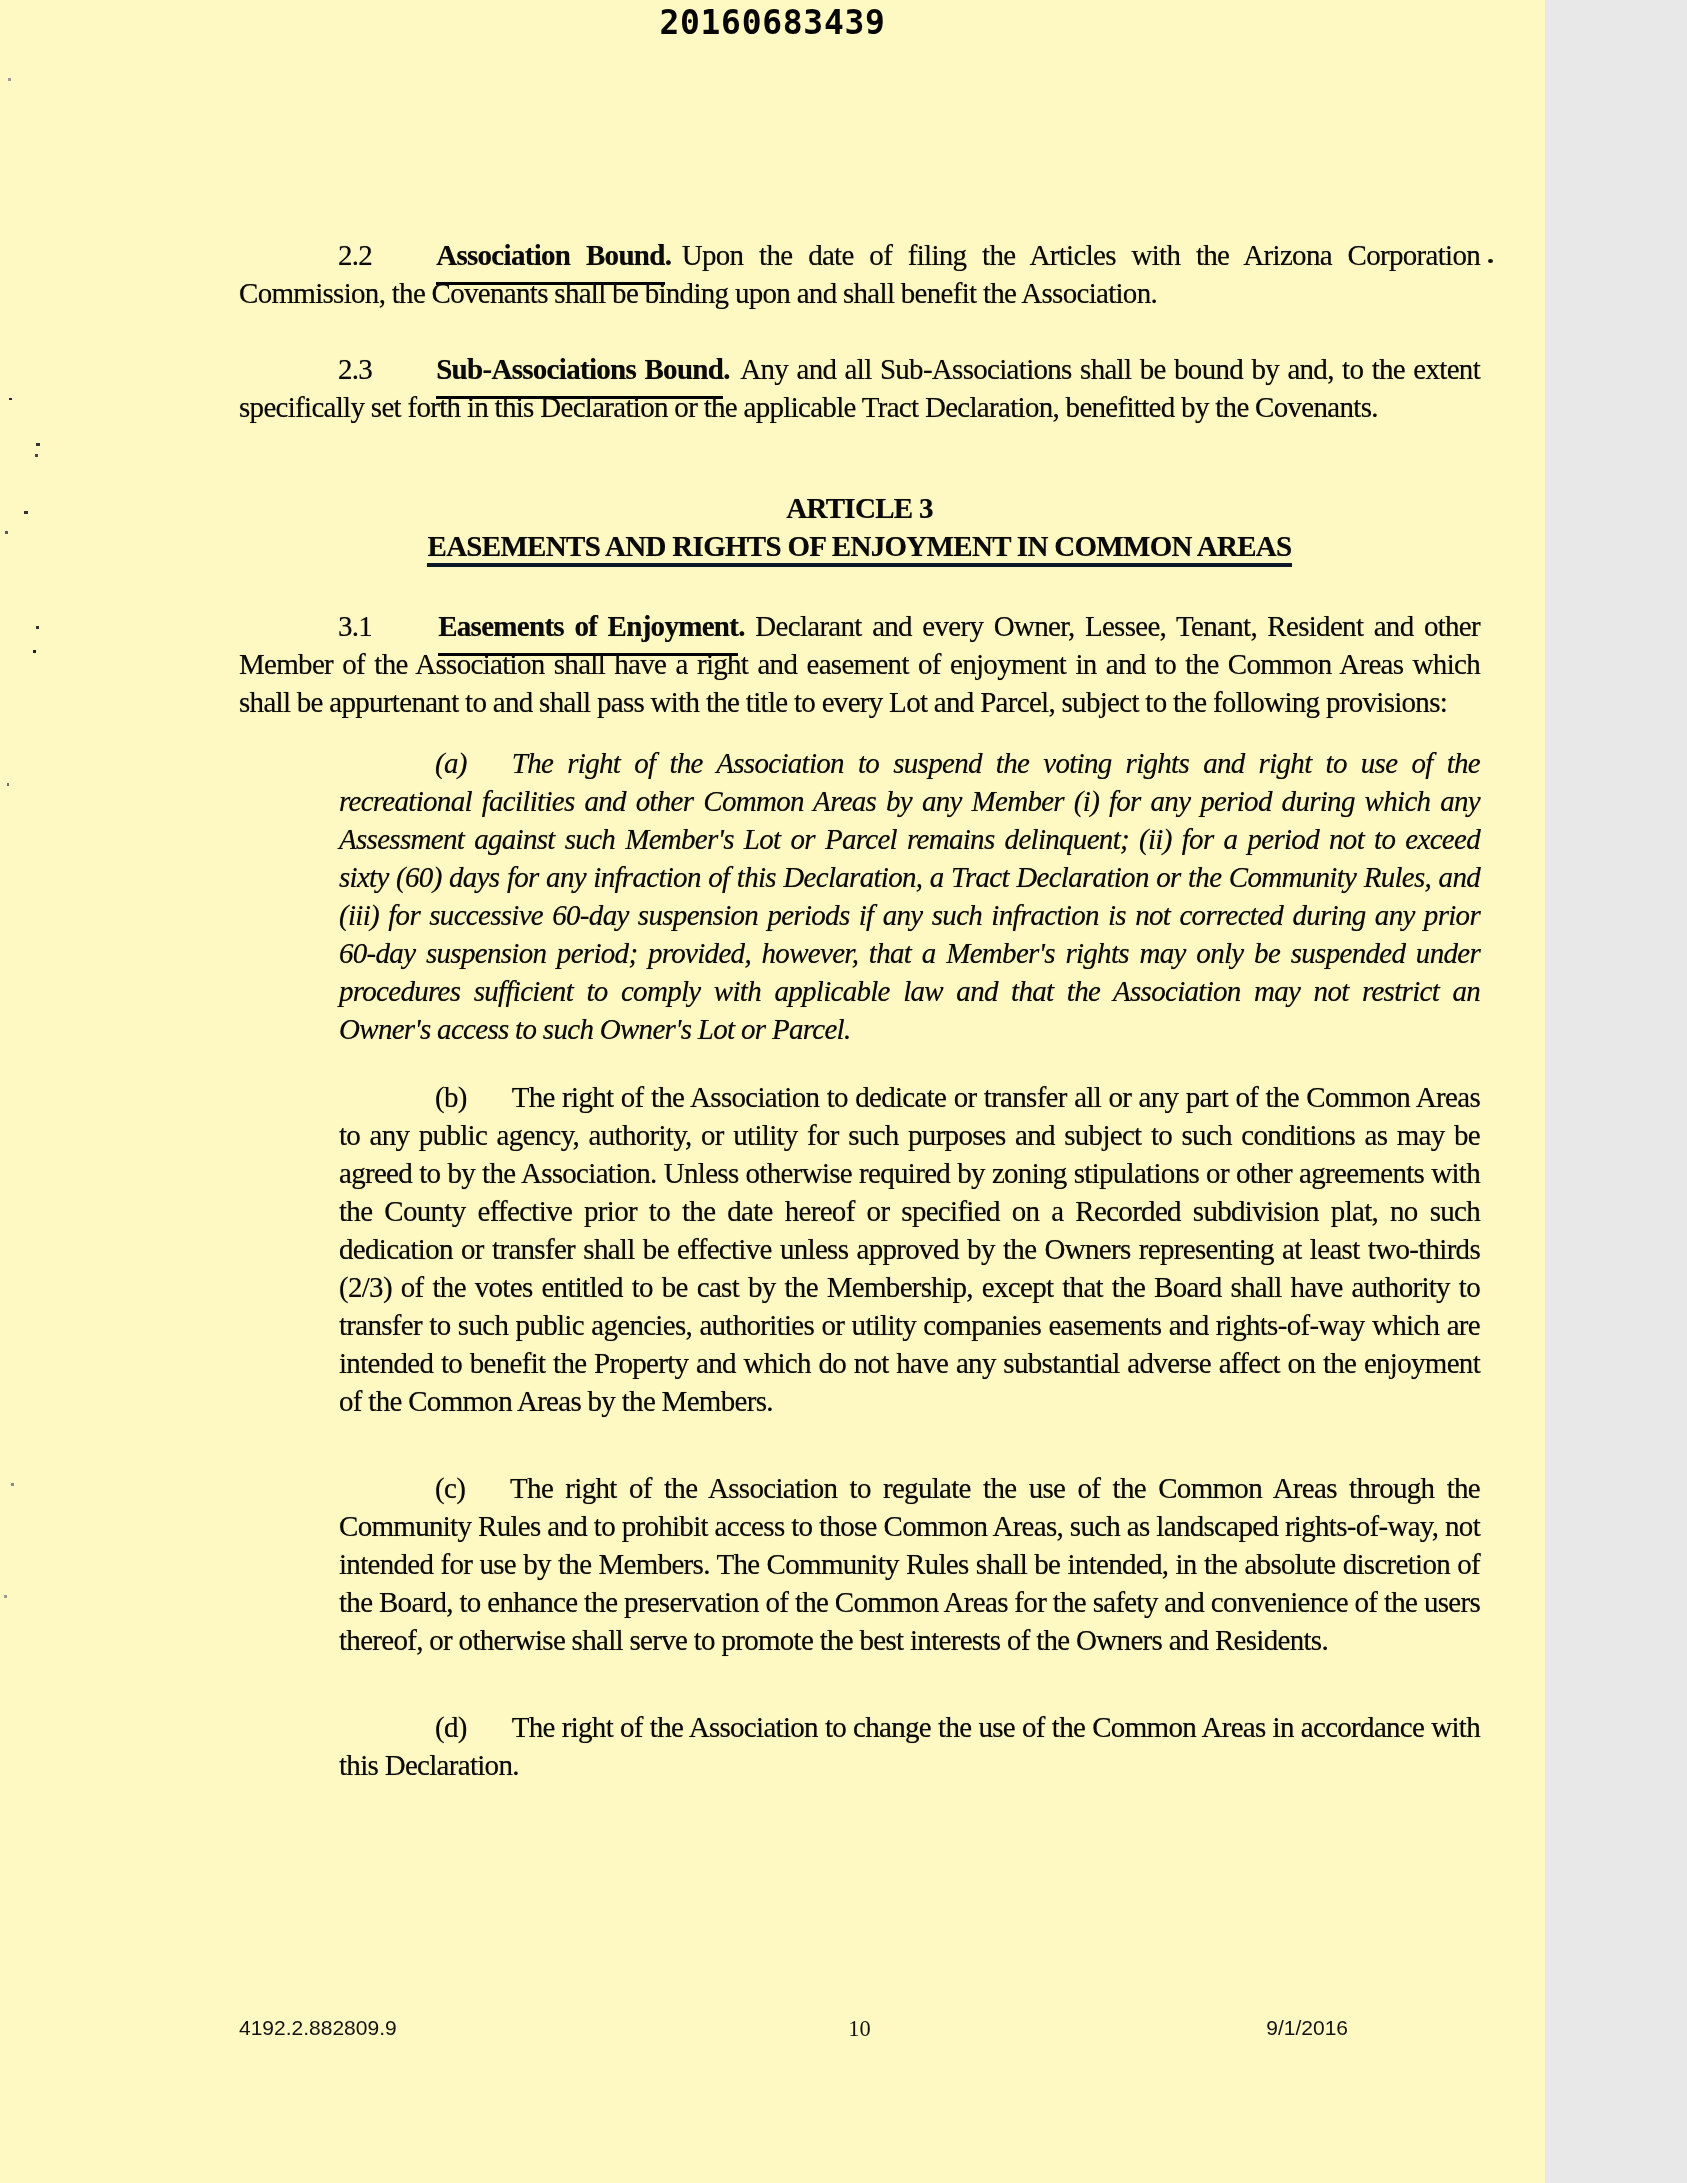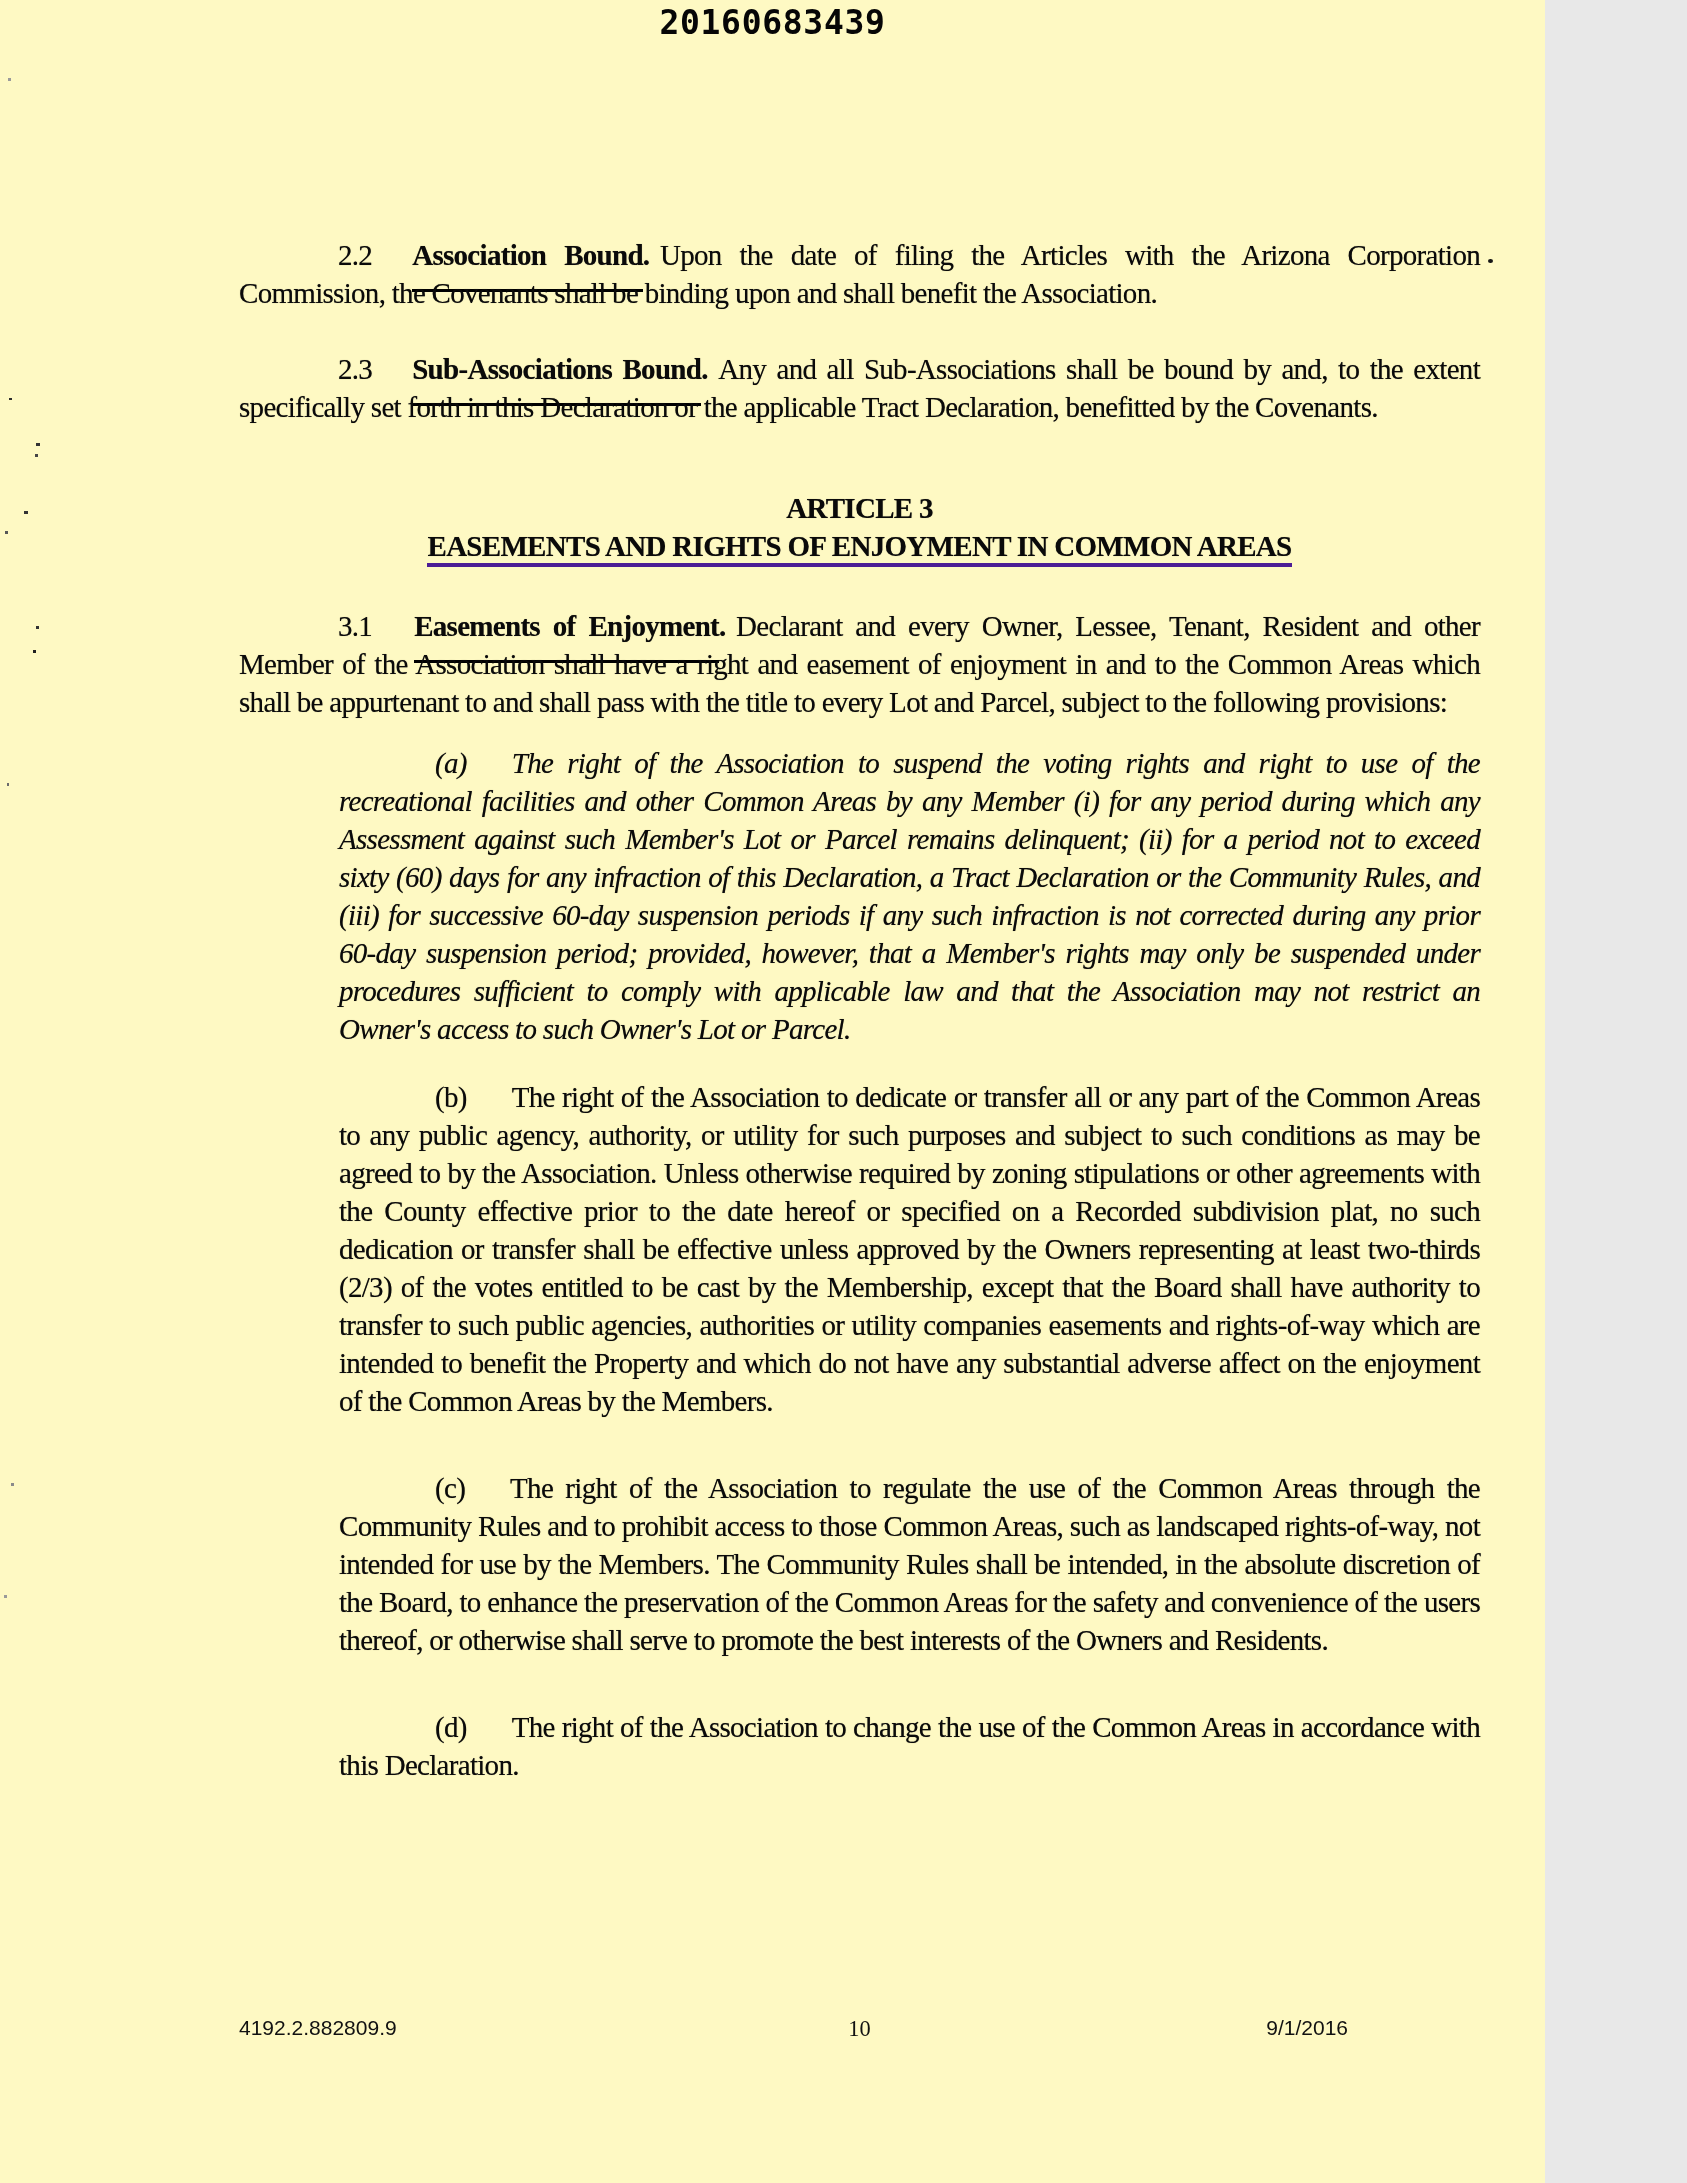--- a/index.html
+++ b/index.html
@@ -37,32 +37,33 @@
     letter-spacing: -0.7px;
     text-align: justify;
     text-shadow: 0 0 0.7px rgba(0,0,0,0.55);
   }
   .para { text-indent: 99px; }
   .sec-num { margin-right: 40px; }
   .sec-num-31 { margin-right: 42px; }
   .sec-title {
     font-weight: bold;
     border-bottom: 3.3px solid #000;
-    padding-bottom: 18px;
+    padding-bottom: 11px;
+    margin-left: 24px;
   }
   .sec-sep { font-weight: bold; }
   .sec-body { margin-left: 10.5px; }
   #p22 { margin-top: 236px; }
   #p23 { margin-top: 38px; }
   .article-head { margin-top: 63px; text-align: center; text-indent: 0; }
   .article-title { font-weight: bold; }
   .article-subtitle-line { text-align: center; text-indent: 0; }
   .article-subtitle {
     font-weight: bold;
-    border-bottom: 4px solid #4c1d95;
+    border-bottom: 4px solid #0f172a;
     padding-bottom: 1.3px;
   }
   #p31 { margin-top: 42px; }
   .sub {
     margin-left: 100px;
     width: 1141px;
     text-indent: 96px;
   }
   .sub-label { margin-right: 45px; }
   #sub-a { margin-top: 23px; font-style: italic; }

